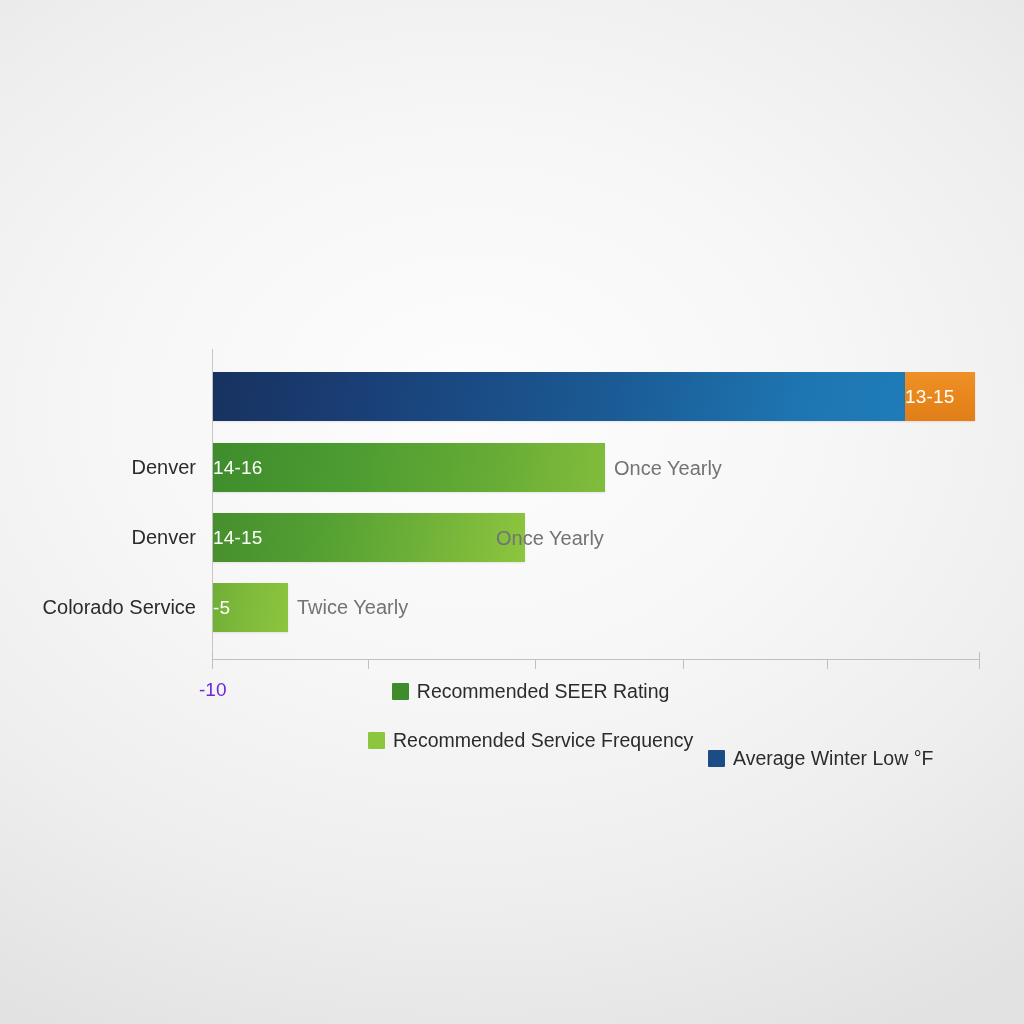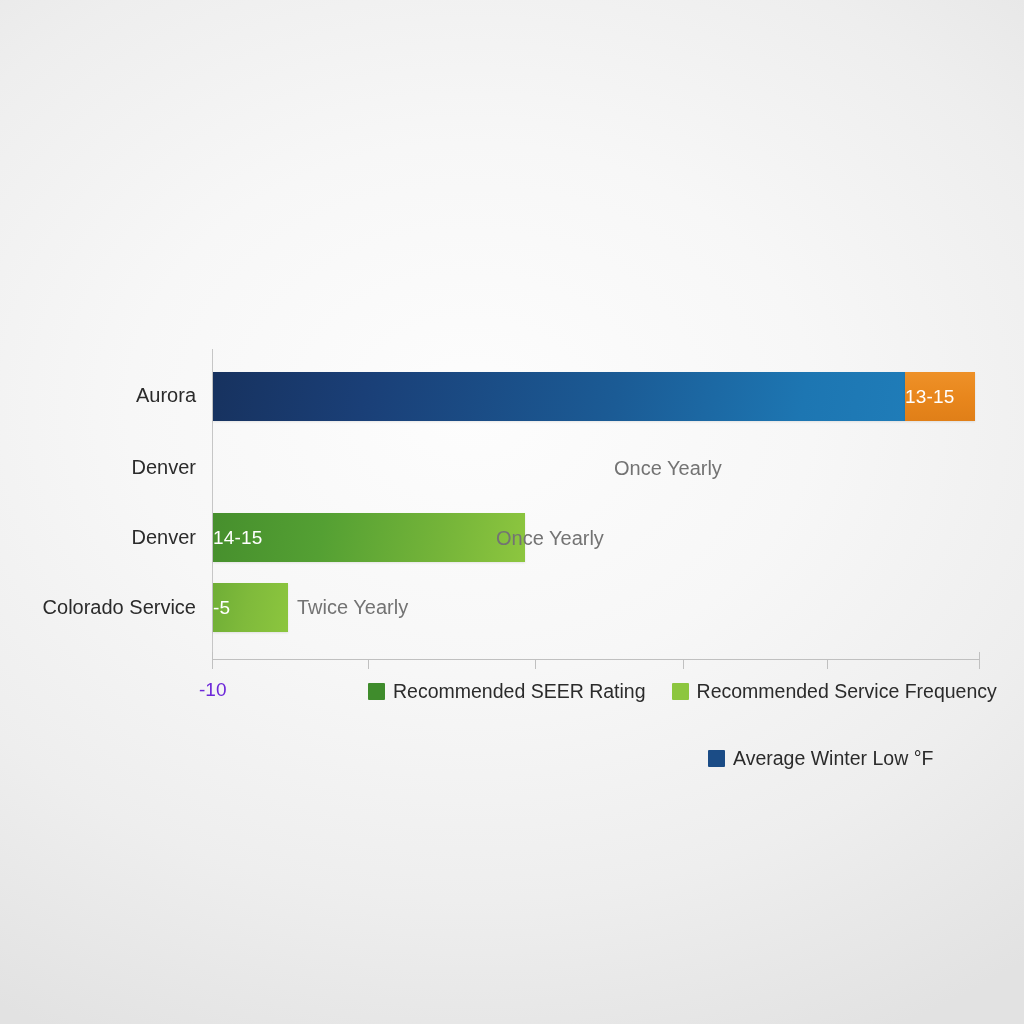--- a/index.html
+++ b/index.html
@@ -153,47 +153,49 @@
   <div class="axis-horizontal"></div>
   <div class="axis-end-cap" style="left:212px;"></div>
   <div class="axis-end-cap" style="left:979px;"></div>
   <div class="tick" style="left:212px;"></div>
   <div class="tick" style="left:368px;"></div>
   <div class="tick" style="left:535px;"></div>
   <div class="tick" style="left:683px;"></div>
   <div class="tick" style="left:827px;"></div>
   <div class="tick" style="left:979px;"></div>
 
-  <div class="cat-label" style="top:384px; right:auto; left:0; width:196px;">Aurora</div>
   <div class="cat-label" style="top:456px; right:auto; left:0; width:196px;">Denver</div>
   <div class="cat-label" style="top:526px; right:auto; left:0; width:196px;">Denver</div>
   <div class="cat-label" style="top:596px; right:auto; left:0; width:196px;">Colorado Service</div>
 
   <div class="bar grad-blue" style="left:213px; width:692px; top:372px;">
     <span class="bar-value"></span>
   </div>
   <div class="bar grad-orange" style="left:905px; width:70px; top:372px;">
     <span class="bar-value">13-15</span>
   </div>
 
+  <div class="bar grad-green-dark" style="left:213px; width:392px; top:443px;">
+    <span class="bar-value">14-16</span>
+  </div>
   <div class="bar-outside-label" style="left:614px; top:457px;">Once Yearly</div>
 
   <div class="bar grad-green-mid" style="left:213px; width:312px; top:513px;">
     <span class="bar-value">14-15</span>
   </div>
   <div class="bar-outside-label" style="left:496px; top:527px;">Once Yearly</div>
 
   <div class="bar grad-green-light" style="left:213px; width:75px; top:583px;">
     <span class="bar-value">-5</span>
   </div>
   <div class="bar-outside-label" style="left:297px; top:596px;">Twice Yearly</div>
 
   <div class="x-tick-label" style="left:199px; top:679px;">-10</div>
 
-  <div class="legend-row" style="left:368px; top:680px;">
+  <div class="legend-row" style="left:368px; top:680px;flex-direction:column;">
     <div class="legend-item">
       <span class="legend-swatch" style="background:#3f8c2c;"></span>
       <span class="legend-text">Recommended SEER Rating</span>
     </div>
     <div class="legend-item">
       <span class="legend-swatch" style="background:#8cc63e;"></span>
       <span class="legend-text">Recommended Service Frequency</span>
     </div>
   </div>
 

